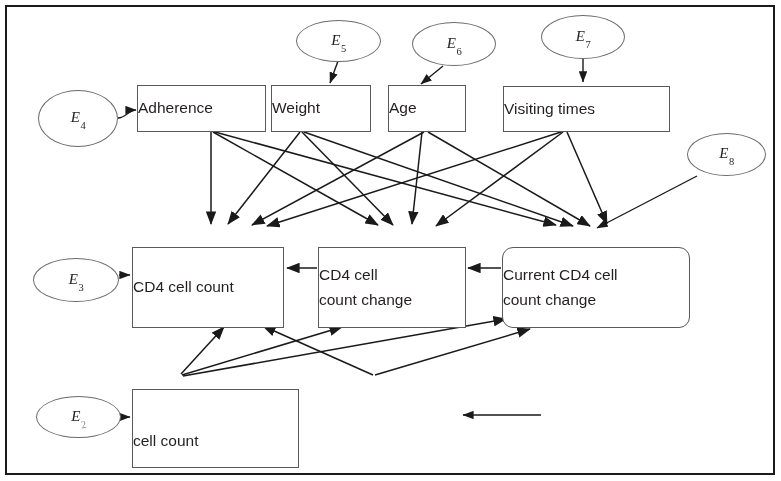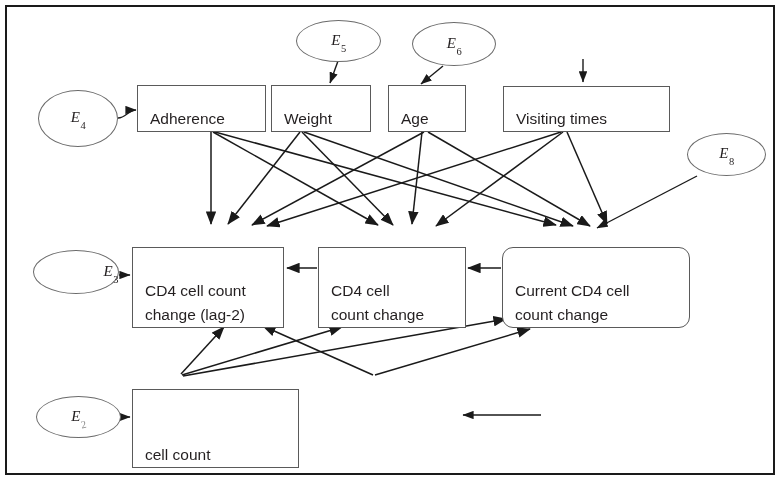--- a/index.html
+++ b/index.html
@@ -31,23 +31,22 @@
     width: 781px;
     height: 481px;
     pointer-events: none;
   }
   .node-box {
     position: absolute;
     box-sizing: border-box;
     border: 1px solid #5a5a5a;
     background: #ffffff;
     display: flex;
-    align-items: flex-end;
+    align-items: center;
     justify-content: flex-start;
-    padding-left: 12px;
     padding-right: 6px;
     color: #231f20;
     font-size: 15.5px;
     line-height: 1.55;
   }
   .node-box.two-line {
     font-size: 15.5px;
     margin-top: 13px;
   }
   .ellipse-node {
@@ -141,24 +140,27 @@
 
   <div class="ellipse-node" style="left:38px;  top:90px;  width:80px; height:57px;">
     <span><span>E</span><span class="sub">4</span></span>
   </div>
   <div class="ellipse-node" style="left:296px; top:20px;  width:85px; height:42px;">
     <span><span>E</span><span class="sub">5</span></span>
   </div>
   <div class="ellipse-node" style="left:412px; top:22px;  width:84px; height:44px;">
     <span><span>E</span><span class="sub">6</span></span>
   </div>
+  <div class="ellipse-node" style="left:541px; top:15px;  width:84px; height:44px;">
+    <span><span>E</span><span class="sub">7</span></span>
+  </div>
   <div class="ellipse-node" style="left:687px; top:133px; width:79px; height:43px;">
     <span><span>E</span><span class="sub">8</span></span>
   </div>
-  <div class="ellipse-node" style="left:33px;  top:250px; width:86px; height:44px;justify-content:flex-end;">
+  <div class="ellipse-node" style="left:33px;  top:258px; width:86px; height:44px;">
     <span><span>E</span><span class="sub">3</span></span>
   </div>
   <div class="ellipse-node faint" style="left:36px; top:396px; width:85px; height:42px;">
     <span><span>E</span><span class="sub">2</span></span>
   </div>
 
   <div class="node-box" style="left:137px; top:85px; width:129px; height:47px;">
     <span>Adherence</span>
   </div>
   <div class="node-box" style="left:271px; top:85px; width:100px; height:47px;">
@@ -167,21 +169,20 @@
   <div class="node-box" style="left:503px; top:86px; width:167px; height:46px;">
     <span>Visiting times</span>
   </div>
   <div class="node-box" style="left:388px; top:85px; width:78px; height:47px;">
     <span>Age</span>
   </div>
 
   <div class="node-box two-line" style="left:132px; top:234px; width:152px; height:81px;">
     <span>
       <span>CD4 cell count</span><br>
-      <span>change (lag-2)</span>
     </span>
   </div>
   <div class="node-box two-line" style="left:318px; top:234px; width:148px; height:81px;">
     <span>
       <span>CD4 cell</span><br>
       <span>count change</span>
     </span>
   </div>
   <div class="node-box two-line" style="left:502px; top:234px; width:188px; height:81px;border-radius:11px;">
     <span>

